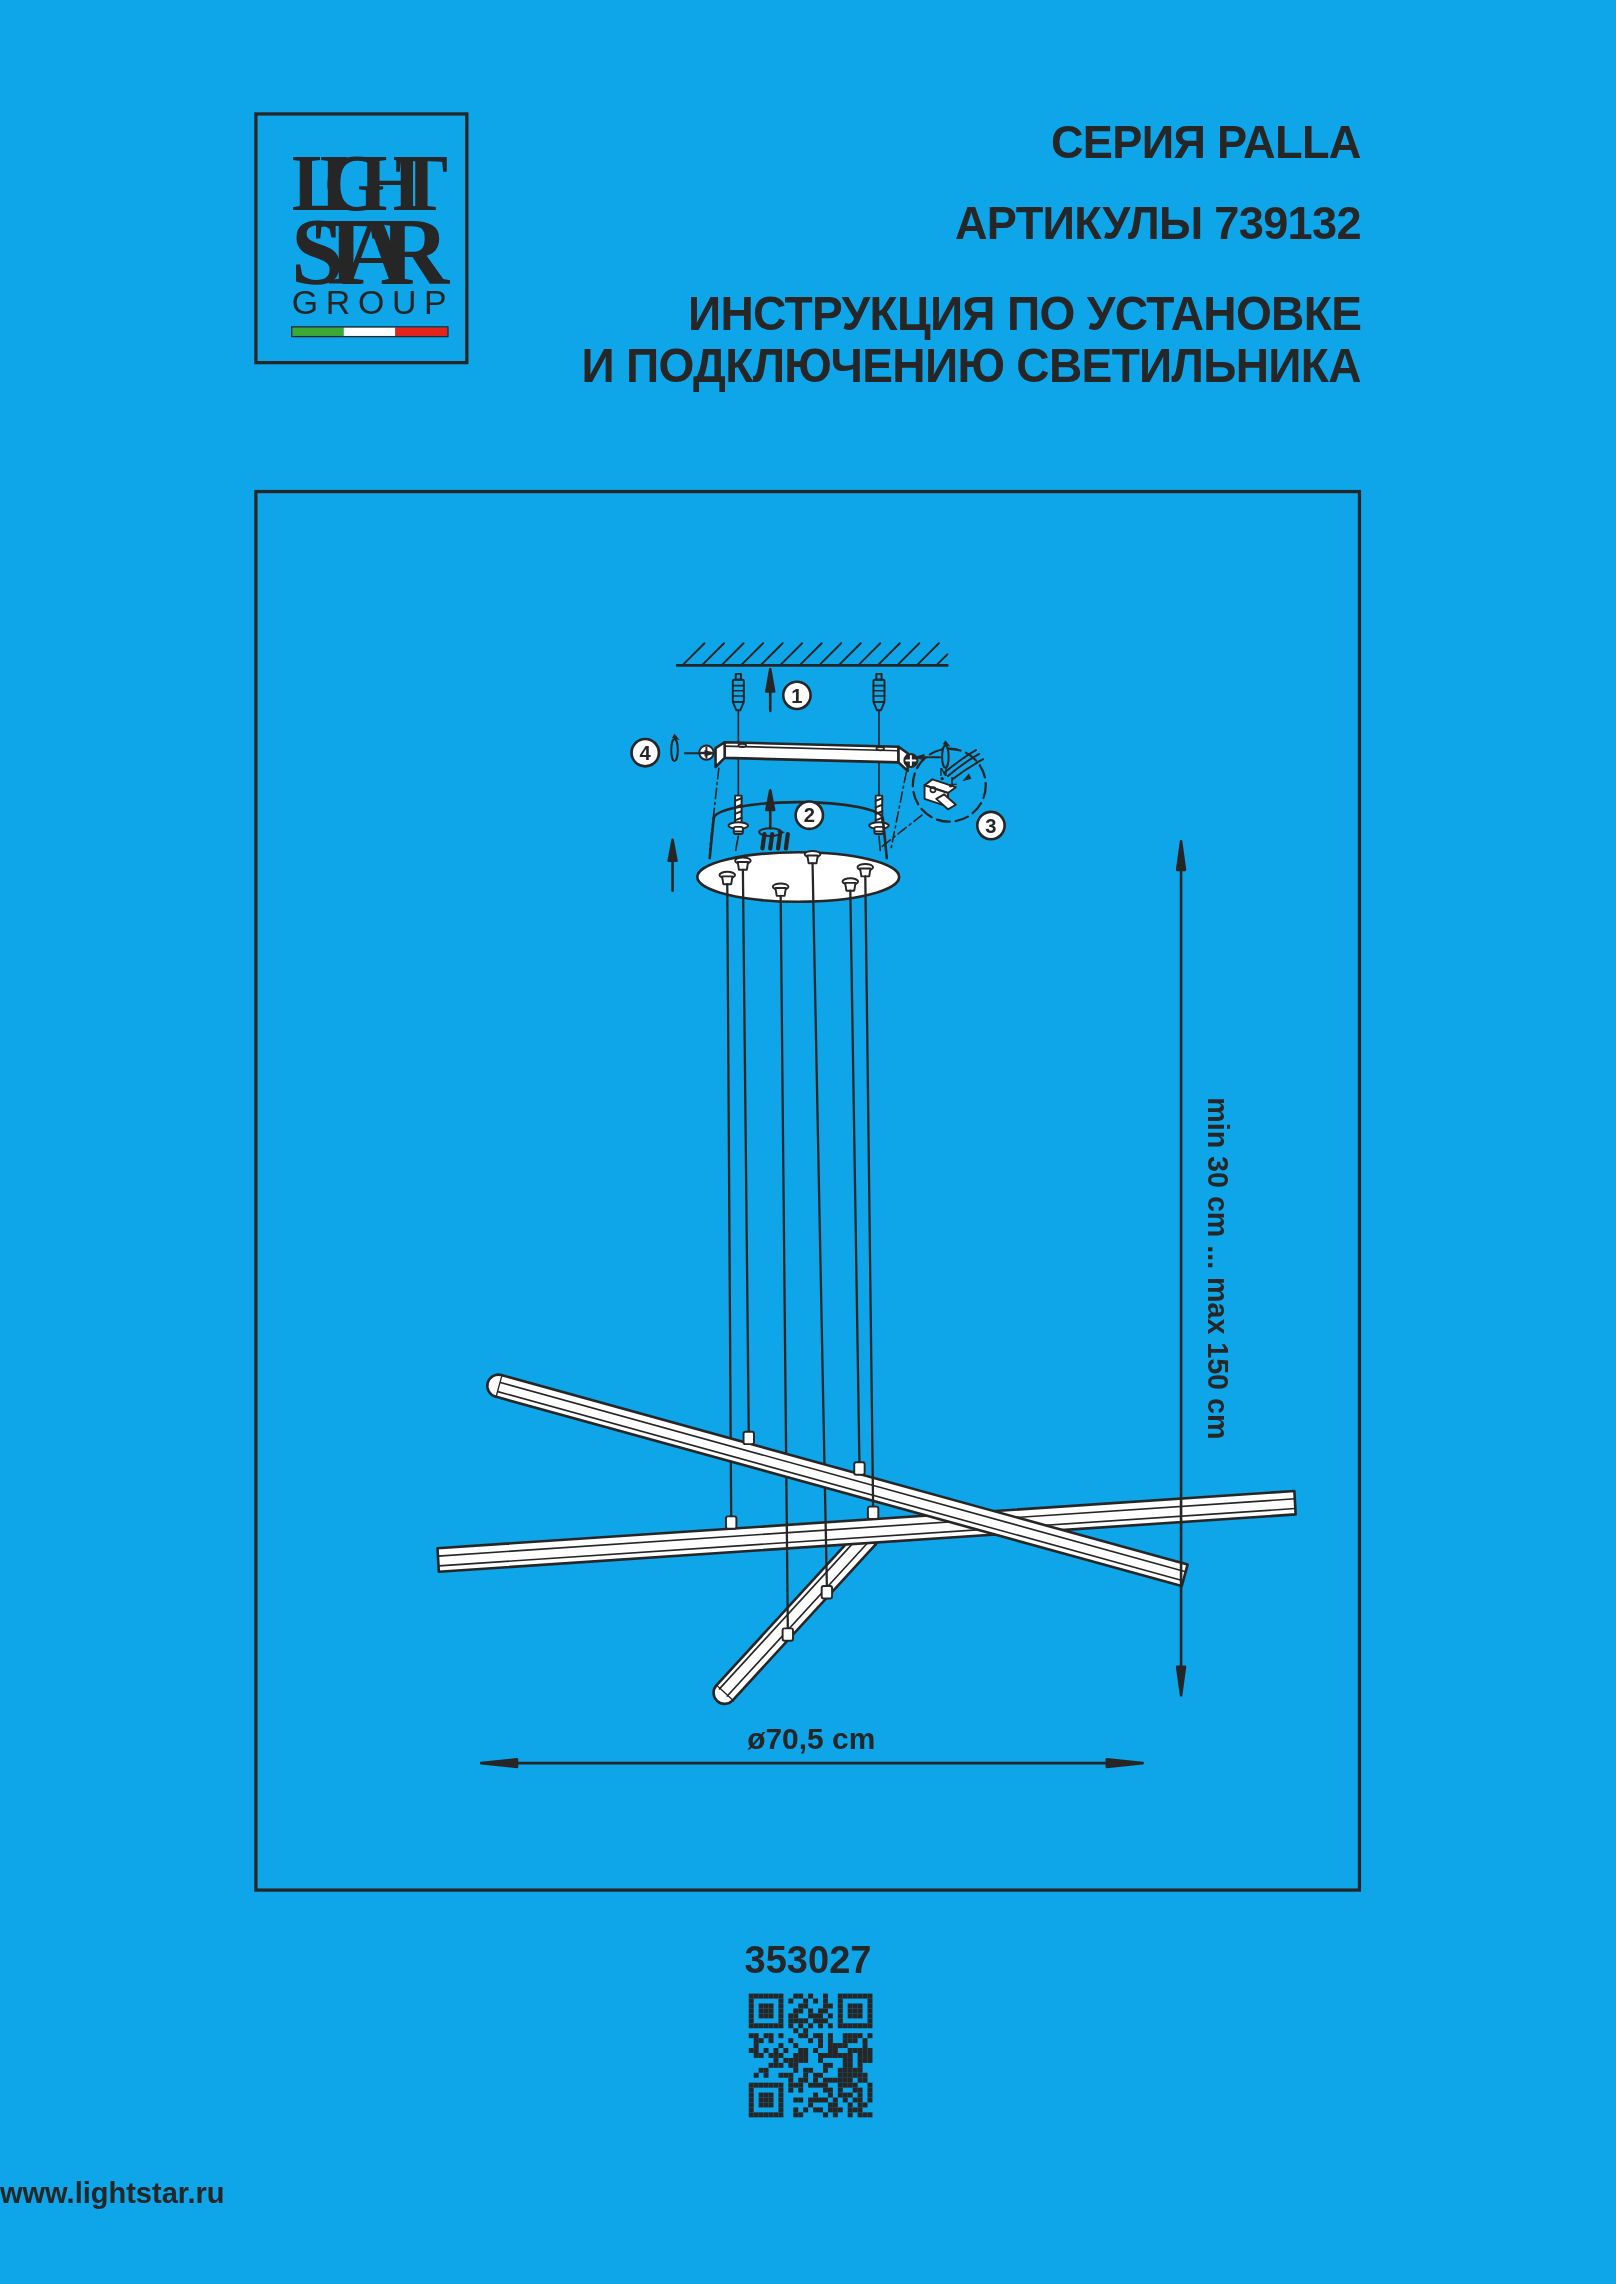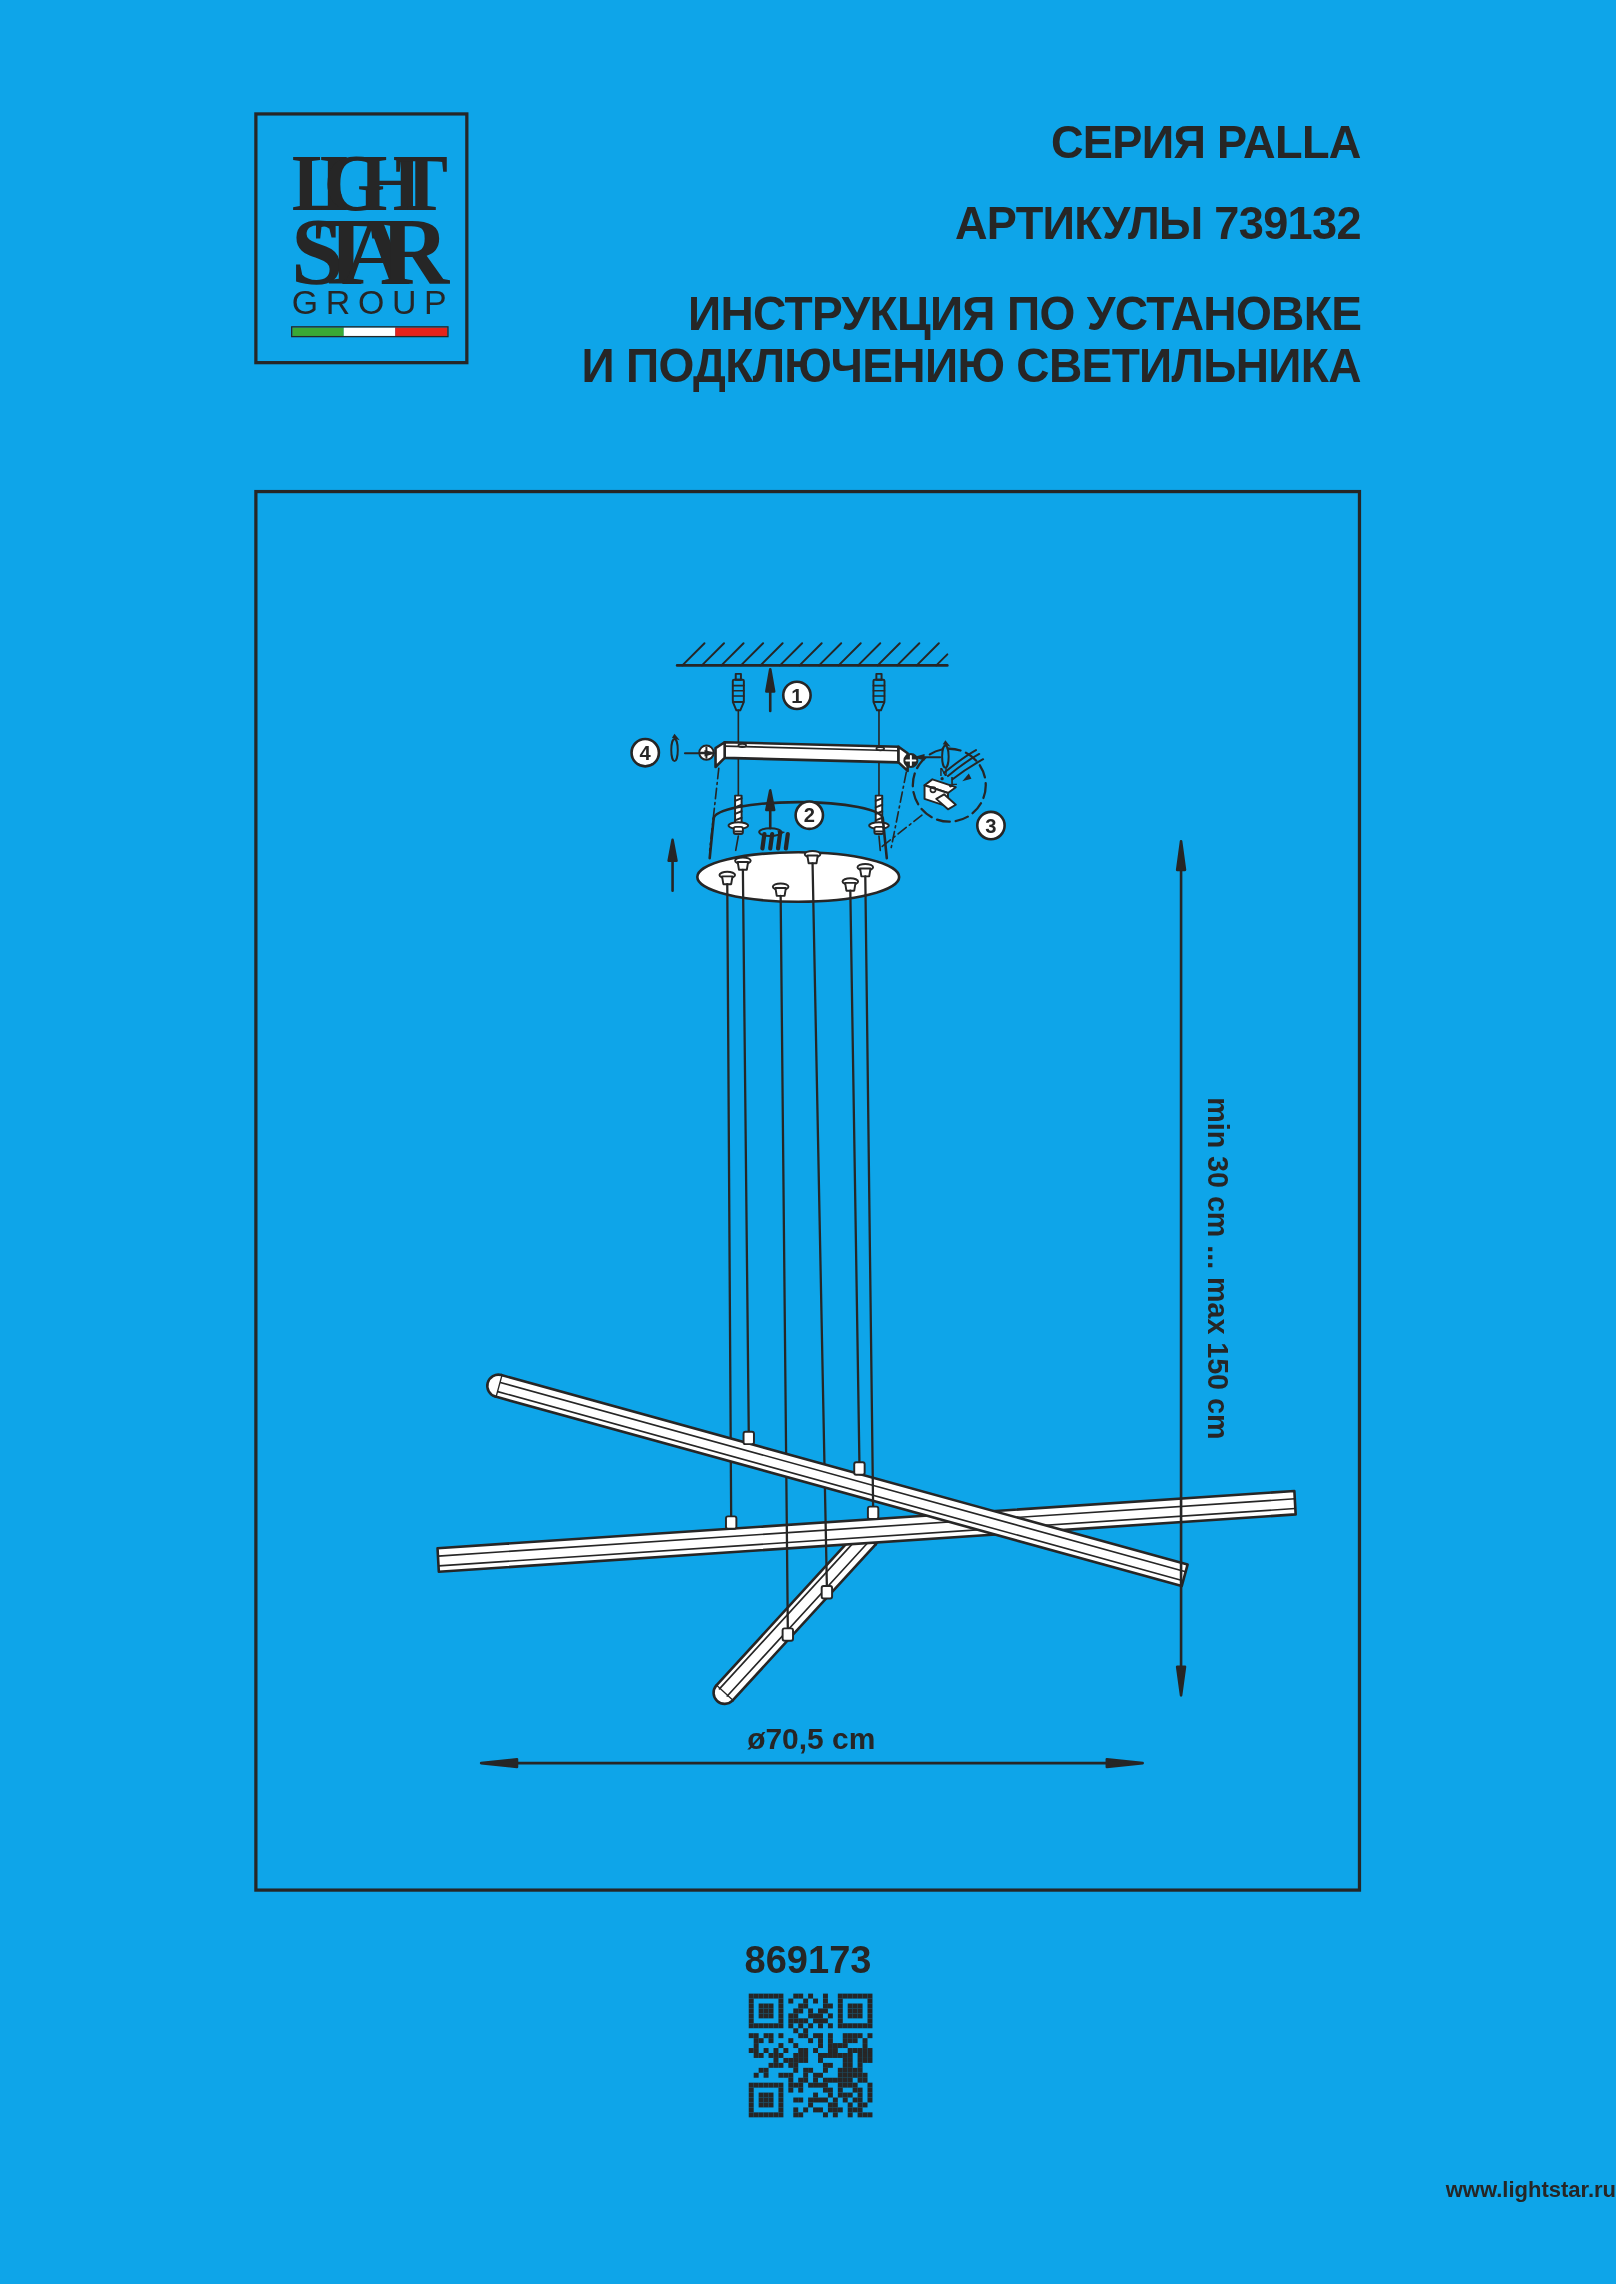--- a/index.html
+++ b/index.html
@@ -26,21 +26,21 @@
   .hdr.series   {top:118px;  font-size:47px;}
   .hdr.articles {top:199px;  font-size:47px;}
   .hdr.instr1   {top:290px;  font-size:48px;}
   .hdr.instr2   {top:342px;  font-size:48px;}
   .footer-article{
     position:absolute; left:0; top:1939px; width:1616px;
     text-align:center; font-size:38px; font-weight:bold;
   }
   .footer-site{
     position:absolute; left:0; top:2177px; width:1616px;
-    text-align:right; font-size:22px; font-weight:bold;
+    text-align:left; font-size:29px; font-weight:bold;
   }
   svg text{fill:#262626;}
 </style>
 </head>
 <body>
 
 <div id="page">
 
   <svg id="art" width="1616" height="2284" viewBox="0 0 2482 3508">
 
@@ -639,16 +639,16 @@
         <rect x="174.79999999999998" y="182.39999999999998" width="7.6" height="7.6" fill="#262626"></rect>
         <rect x="182.39999999999998" y="182.39999999999998" width="7.6" height="7.6" fill="#262626"></rect>
       </g>
   </svg>
 
   <div class="hdr series">СЕРИЯ PALLA</div>
   <div class="hdr articles">АРТИКУЛЫ 739132</div>
   <div class="hdr instr1">ИНСТРУКЦИЯ ПО УСТАНОВКЕ</div>
   <div class="hdr instr2">И ПОДКЛЮЧЕНИЮ СВЕТИЛЬНИКА</div>
 
-  <div class="footer-article">869173</div>
+  <div class="footer-article">353027</div>
   <div class="footer-site">www.lightstar.ru</div>
 </div>
 
 
 </body></html>

